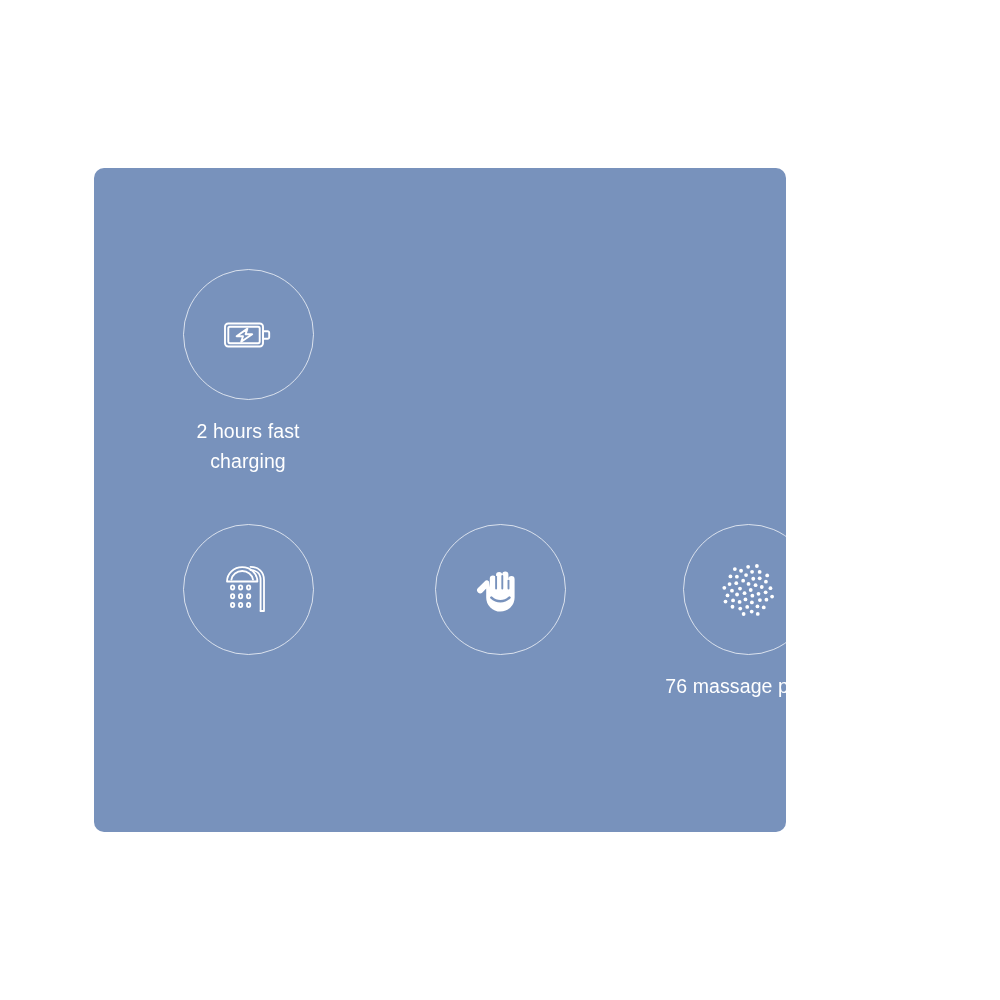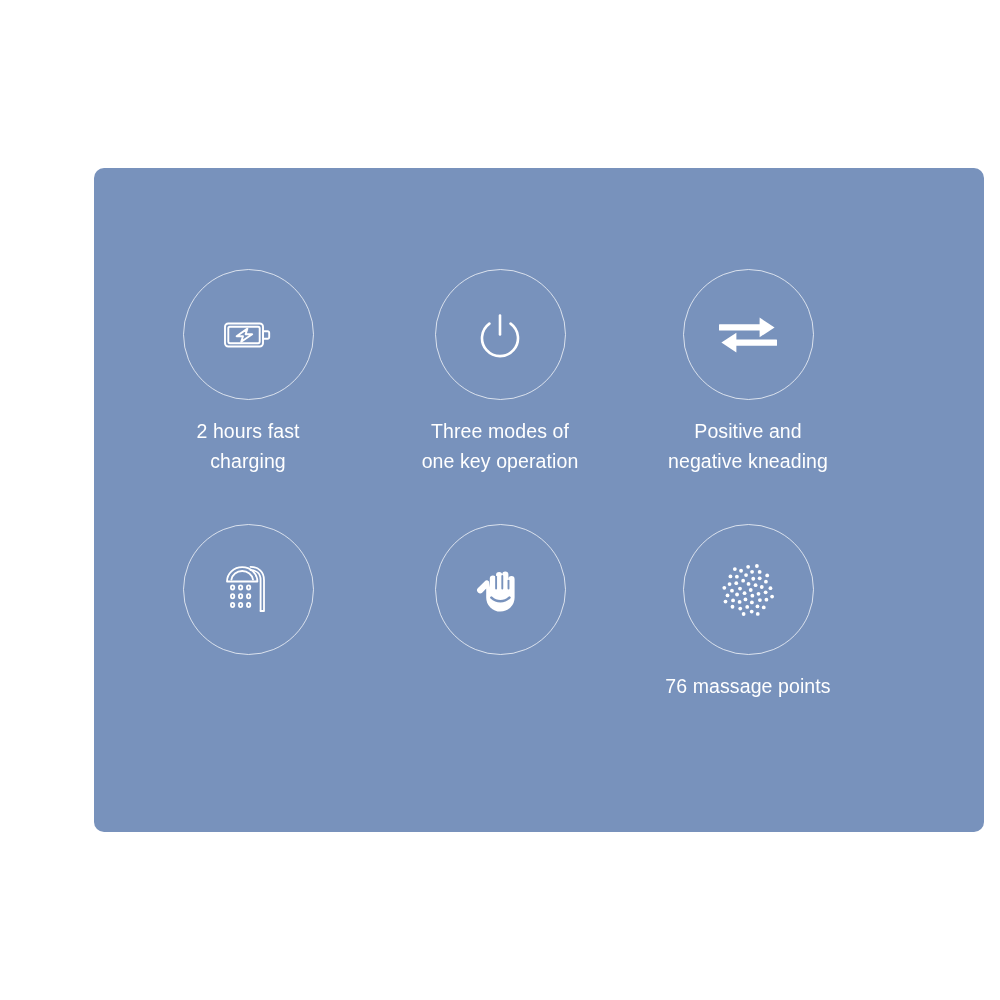--- a/index.html
+++ b/index.html
@@ -14,21 +14,21 @@
     font-family: "Liberation Sans", sans-serif;
     overflow: hidden;
     position: relative;
   }
 
   
   #feature-panel {
     position: absolute;
     left: 94px;
     top: 168px;
-    width: 890px;
+    width: 692px;
     height: 664px;
     background: #7892bc;
     border-radius: 10px;
     box-sizing: border-box;
   }
 
   
   .feature-grid {
     position: absolute;
     left: 0;
@@ -93,49 +93,21 @@
             <rect x="11.3" y="22.8" width="31.4" height="16.4" rx="1.6"></rect>
             <path d="M46 27.2 h4.6 a1.6 1.6 0 0 1 1.6 1.6 v4.4 a1.6 1.6 0 0 1 -1.6 1.6 H46 z"></path>
             <path d="M30.4 24.6 L19.6 32.2 h6.4 l-1.8 5.6 L35.2 30.2 h-6.6 z"></path>
           </svg>
         </span>
       </div>
       <div class="feature-label">2 hours fast
 charging</div>
     </div>
 
-    <div class="feature-item row-0 col-1">
-      <div class="icon-circle">
-        <span>
-          <svg width="58" height="58" viewBox="0 0 58 58" fill="none" stroke="#ffffff" stroke-width="2.6" stroke-linecap="round">
-            <path d="M18.4 17.6 a18 18 0 1 0 21.2 0"></path>
-            <line x1="29" y1="9.5" x2="29" y2="28.5"></line>
-          </svg>
-        </span>
-      </div>
-      <div class="feature-label">Three modes of
-one key operation</div>
-    </div>
-
-    <div class="feature-item row-0 col-2">
-      <div class="icon-circle">
-        <span>
-          <svg width="66" height="52" viewBox="0 0 66 52" fill="#ffffff">
-
-            <rect x="4" y="15.2" width="46" height="6.4" rx="0.6"></rect>
-            <path d="M44.6 8.6 L59.6 18.4 L44.6 28.2 z"></path>
-
-            <rect x="16" y="30.4" width="46" height="6.4" rx="0.6"></rect>
-            <path d="M21.4 23.8 L6.4 33.6 L21.4 43.4 z"></path>
-          </svg>
-        </span>
-      </div>
-      <div class="feature-label">Positive and
-negative kneading</div>
-    </div>
+
 
     <div class="feature-item row-1 col-0">
       <div class="icon-circle">
         <span>
           <svg width="56" height="60" viewBox="0 0 56 60" fill="none" stroke="#ffffff" stroke-width="1.8" stroke-linecap="round" stroke-linejoin="round">
 
             <path d="M7 21.5 C7 13.6 13.8 7.2 22.2 7.2 C30.6 7.2 37.4 13.6 37.4 21.5 z"></path>
             <path d="M11.4 19.6 C12.2 14.6 16.6 11 22.2 11 C27.8 11 32.2 14.6 33 19.6"></path>
 
             <path d="M30.5 10.2 C36.5 10.2 40.6 13.6 40.6 20 L40.6 51"></path>

